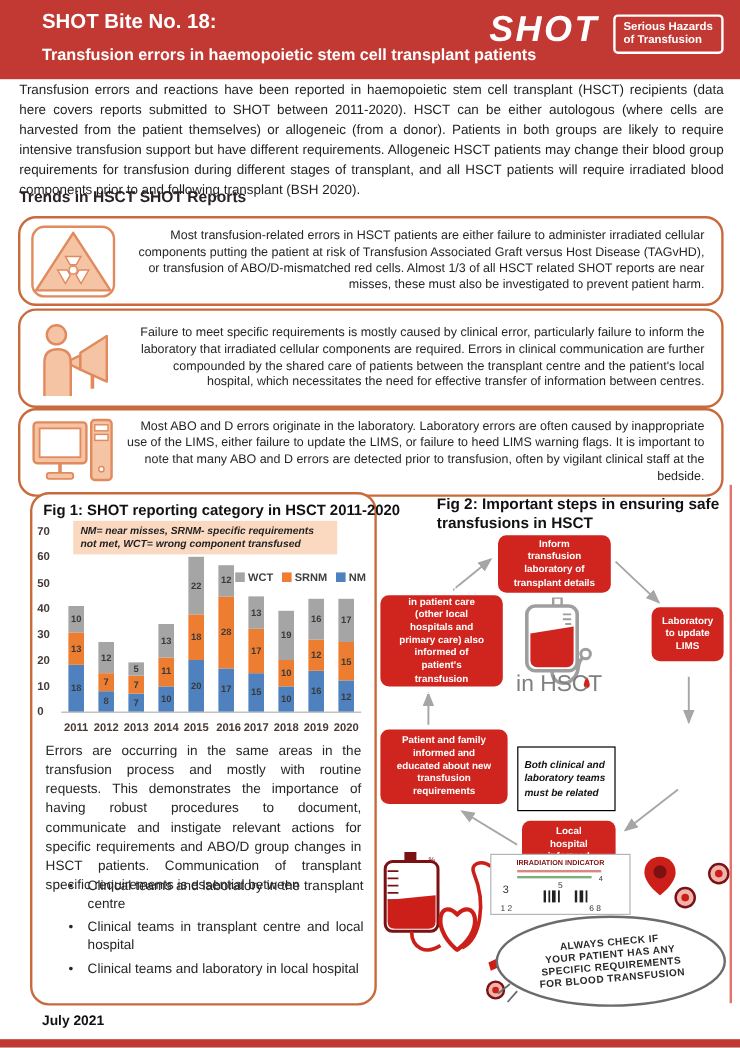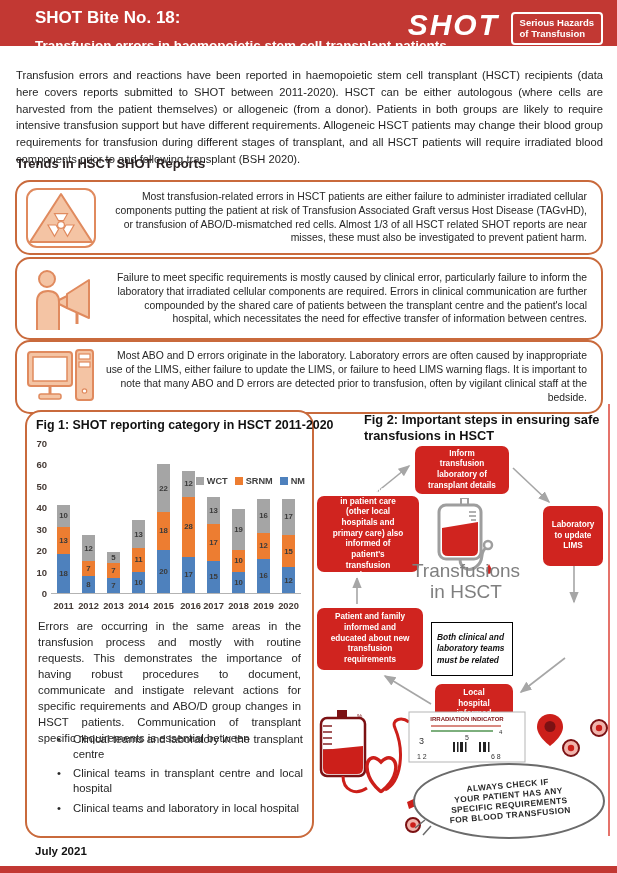--- a/index.html
+++ b/index.html
@@ -2,21 +2,21 @@
 <html><head>
 <meta charset="utf-8">
 <style>
   html,body{margin:0;padding:0;background:#888;}
   #page{
     position:relative;width:617px;height:873px;margin:0 auto;
     background:#fff;overflow:hidden;
     font-family:"Liberation Sans", sans-serif;color:#262626;
   }
   
-  .header{position:absolute;left:0;top:0;width:617px;height:46px;background:var(--red1);}
+  .header{position:absolute;left:0;top:0;width:617px;height:66px;background:var(--red1);}
   .header-title{position:absolute;left:35px;top:8px;color:#fff;font-size:17px;font-weight:bold;}
   .header-sub{position:absolute;left:35px;top:38px;color:#fff;font-size:13.5px;font-weight:bold;}
   .logo{position:absolute;right:118px;top:10px;color:#fff;font-size:30px;font-weight:900;
         font-style:italic;letter-spacing:2px;line-height:1;}
   .logo-box{position:absolute;right:14px;top:12px;border:2px solid #fff;border-radius:4px;
         color:#fff;font-size:9.5px;font-weight:bold;line-height:1.2;padding:3px 7px;text-align:left;}
   
   .intro{position:absolute;left:16px;right:14px;top:67px;font-size:11.2px;line-height:1.5;
          text-align:justify;color:#1f1f1f;}
   .trends-h{position:absolute;left:16px;top:156px;font-size:13px;font-weight:bold;color:#2b2323;}
@@ -27,21 +27,21 @@
   .co2{top:257px;height:79px;}
   .co3{top:340px;height:70px;}
   .co-icon{flex:0 0 88px;display:flex;justify-content:center;align-items:center;}
   .co-text{font-size:10.4px;line-height:1.34;color:#262626;padding-right:14px;}
   
   .leftbox{position:absolute;left:25px;top:410px;width:285px;height:424px;
            border:2px solid var(--orange);border-radius:16px;background:#fff;}
   .fig1-title{position:absolute;left:9px;top:6px;font-size:12.4px;font-weight:bold;color:#111;white-space:nowrap;}
   .chart{position:absolute;left:4px;top:22px;width:276px;height:180px;}
   .plot{position:absolute;left:20px;bottom:20px;width:250px;height:152px;border-bottom:1px solid #b3b3b3;}
-  .ytick{position:absolute;left:0;width:16px;text-align:right;font-size:9.5px;font-weight:bold;color:#453a35;}
+  .ytick{position:absolute;left:0;width:16px;text-align:left;font-size:9.5px;font-weight:bold;color:#453a35;}
   .xlab{position:absolute;bottom:3px;text-align:center;font-size:9.3px;font-weight:bold;color:#453a35;}
   .seg{position:absolute;width:13px;display:flex;align-items:center;justify-content:center;}
   .seg span{font-size:7.8px;font-weight:bold;color:#3a3a3a;}
   .chart-note{position:absolute;left:30px;top:0px;width:208px;background:var(--notebg);
       font-size:8.6px;font-weight:bold;font-style:italic;color:#1f1f1f;padding:3px 6px;line-height:1.3;z-index:3;}
   .legend{position:absolute;top:42px;right:2px;display:flex;gap:7px;z-index:3;}
   .lg-item{display:flex;align-items:center;gap:3px;font-size:9.2px;font-weight:bold;color:#404040;}
   .lg-sw{width:8px;height:8px;display:inline-block;}
   .fig1-body{position:absolute;left:11px;right:11px;top:206px;font-size:11.3px;line-height:1.42;
              text-align:justify;color:#262626;}
@@ -49,21 +49,21 @@
   .bullet{display:flex;margin-bottom:5px;}
   .bullet .dot{flex:0 0 16px;}
   .bullet .bt{text-align:justify;}
   
   .rightcol{position:absolute;left:313px;top:408px;width:298px;height:432px;}
   .fig2-title{position:absolute;left:8px;top:4px;width:262px;font-size:12.8px;font-weight:bold;color:#111;line-height:1.25;margin-left:43px;}
   .rbox{position:absolute;background:var(--red2);color:#fff;border-radius:7px;
         font-size:8.2px;font-weight:bold;text-align:center;line-height:1.3;
         display:flex;align-items:center;justify-content:center;padding:3px 12px;box-sizing:border-box;}
   .bx-a{left:102px;top:38px;width:94px;height:48px;}
-  .bx-b{left:230px;top:98px;width:60px;height:60px;}
+  .bx-b{left:230px;top:98px;width:60px;height:45px;}
   .bx-c{left:4px;top:88px;width:102px;height:76px;}
   .bx-d{left:4px;top:200px;width:106px;height:62px;}
   .bx-e{left:228px;top:198px;width:64px;height:48px;}
   .bx-f{left:122px;top:276px;width:78px;height:40px;}
   .center-label{position:absolute;left:86px;top:152px;width:134px;text-align:center;
         color:#7f7f7f;font-size:19px;line-height:1.12;font-weight:400;}
   .black-note{position:absolute;left:118px;top:214px;width:82px;height:54px;border:1.5px solid #000;
         background:#fff;font-size:8.4px;font-weight:bold;font-style:italic;color:#111;
         display:flex;align-items:center;padding:2px 5px;line-height:1.35;box-sizing:border-box;}
   .arrows,.bagicon,.illus{position:absolute;}
@@ -132,20 +132,21 @@
         <rect x="53" y="14" width="11" height="5" fill="#fff" stroke="#e08a5e" stroke-width="1.2"></rect>
         <circle cx="58.5" cy="43" r="2.2" fill="#fff" stroke="#e08a5e" stroke-width="1.2"></circle>
       </svg>
     </div>
     <div class="co-text">Most ABO and D errors originate in the laboratory. Laboratory errors are often caused by inappropriate use of the LIMS, either failure to update the LIMS, or failure to heed LIMS warning flags. It is important to note that many ABO and D errors are detected prior to transfusion, often by vigilant clinical staff at the bedside.</div>
   </div>
 
   <div class="leftbox">
     <div class="fig1-title">Fig 1: SHOT reporting category in HSCT 2011-2020</div>
     <div class="chart" id="chart">
+      <div class="chart-note">NM= near misses, SRNM- specific requirements not met, WCT= wrong component transfused</div>
       <div class="legend" id="legend">
           <div class="lg-item">
             <span class="lg-sw" style="background: rgb(165, 165, 165);"></span>
             <span>WCT</span>
           </div>
           <div class="lg-item">
             <span class="lg-sw" style="background: rgb(237, 125, 49);"></span>
             <span>SRNM</span>
           </div>
           <div class="lg-item">
@@ -310,21 +311,20 @@
       <path d="M17,30 L53,24 L53,52 Q53,58 47,58 L23,58 Q17,58 17,52 Z" fill="#d0241f"></path>
       <line x1="44" y1="14" x2="51" y2="14" stroke="#9e9e9e" stroke-width="1.6"></line>
       <line x1="44" y1="18" x2="51" y2="18" stroke="#9e9e9e" stroke-width="1.6"></line>
       <line x1="46" y1="22" x2="51" y2="22" stroke="#9e9e9e" stroke-width="1.6"></line>
       <path d="M35,61 C35,72 46,74 52,68 C60,62 54,54 61,50" fill="none" stroke="#9e9e9e" stroke-width="3"></path>
       <circle cx="63" cy="47" r="4" fill="#fff" stroke="#9e9e9e" stroke-width="2.5"></circle>
       <path d="M64,66 q5,8 0,10 q-5,-2 0,-10" fill="#d0241f"></path>
     </svg>
 
     <div class="center-label">
-      <div>Transfusions</div>
       <div>in HSCT</div>
     </div>
 
     <div class="black-note">Both clinical and laboratory teams must be related</div>
 
     <svg class="illus" viewBox="0 0 298 132">
 
       <g>
         <rect x="24" y="2" width="10" height="10" fill="#7b1113"></rect>
         <rect x="8" y="10" width="44" height="58" rx="6" fill="#fff" stroke="#7b1113" stroke-width="2.5"></rect>

